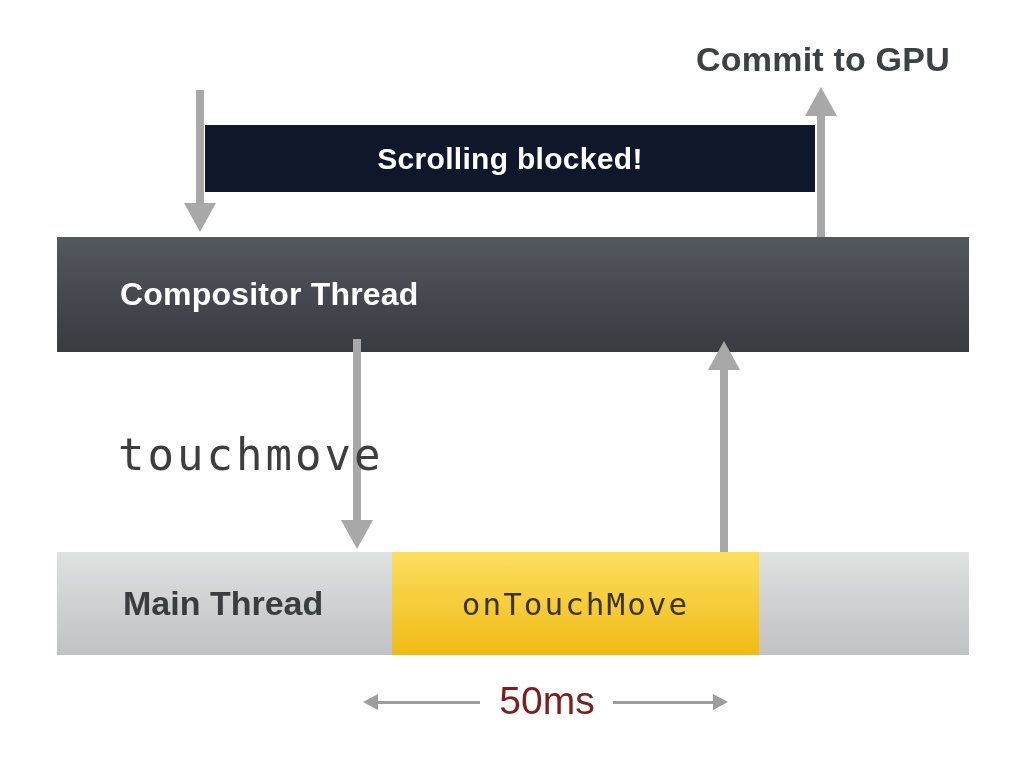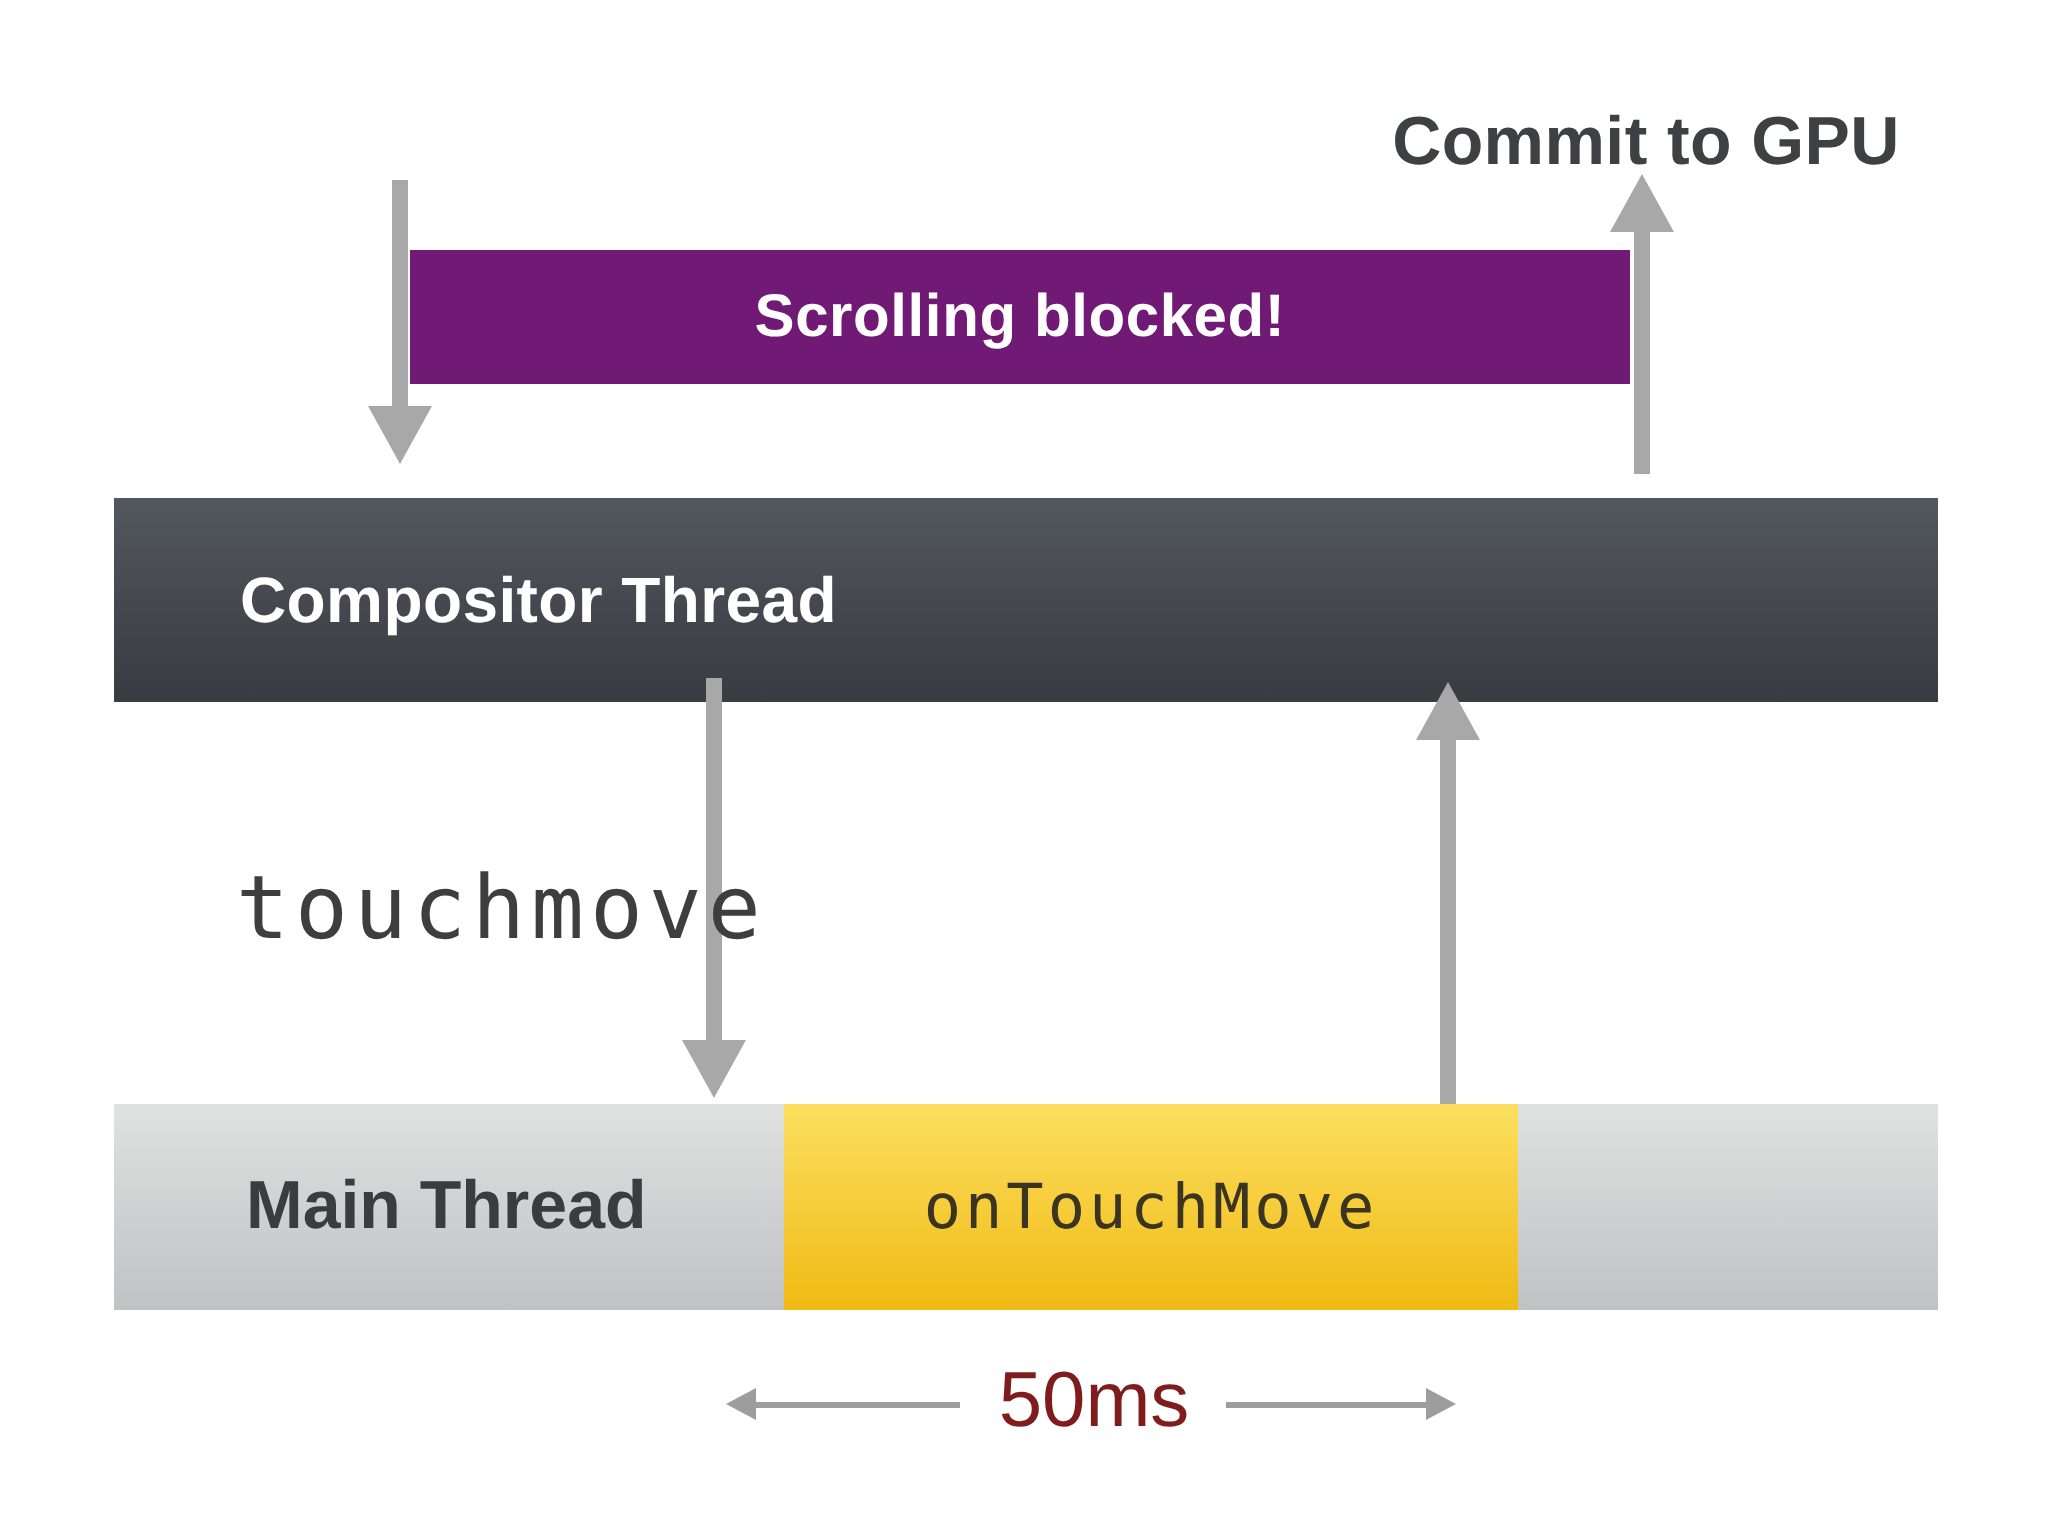--- a/index.html
+++ b/index.html
@@ -30,32 +30,32 @@
   .head-up{
     position:absolute;width:0;height:0;
     border-left:16px solid transparent;
     border-right:16px solid transparent;
     border-bottom:29px solid #a8a8a8;
   }
   
   .red-bar{
     position:absolute;
     left:205px;top:125px;width:610px;height:67px;
-    background:#701a75;
+    background:#0f172a;
     display:flex;align-items:center;justify-content:center;
   }
   .red-bar span{
     color:#ffffff;font-size:30px;font-weight:bold;letter-spacing:0.3px;
   }
   
   .compositor-bar{
     position:absolute;
-    left:57px;top:237px;width:912px;height:102px;
+    left:57px;top:237px;width:912px;height:115px;
     background:linear-gradient(#53575e, #383c41);
-    display:flex;align-items:center;margin-top:12px;
+    display:flex;align-items:center;
   }
   .compositor-bar span{
     color:#ffffff;font-size:32px;font-weight:bold;
     padding-left:63px;letter-spacing:0.2px;
   }
   
   .main-bar{
     position:absolute;
     left:57px;top:552px;width:912px;height:103px;
     background:linear-gradient(#e0e1e1, #c0c2c3);
@@ -101,21 +101,21 @@
     border-top:8px solid transparent;
     border-bottom:8px solid transparent;
     border-left:15px solid #9d9d9d;
   }
 </style>
 </head>
 <body>
 
 <div class="stage">
 
-  <div class="headline" style="left:823px;top:52px;">Commit to GPU</div>
+  <div class="headline" style="left:823px;top:40px;">Commit to GPU</div>
 
   <div>
     <div class="shaft" style="left:196px;top:90px;width:8px;height:114px;"></div>
     <div class="head-down" style="left:184px;top:203px;"></div>
   </div>
 
   <div>
     <div class="shaft" style="left:817px;top:113px;width:8px;height:124px;"></div>
     <div class="head-up" style="left:805px;top:87px;"></div>
   </div>

